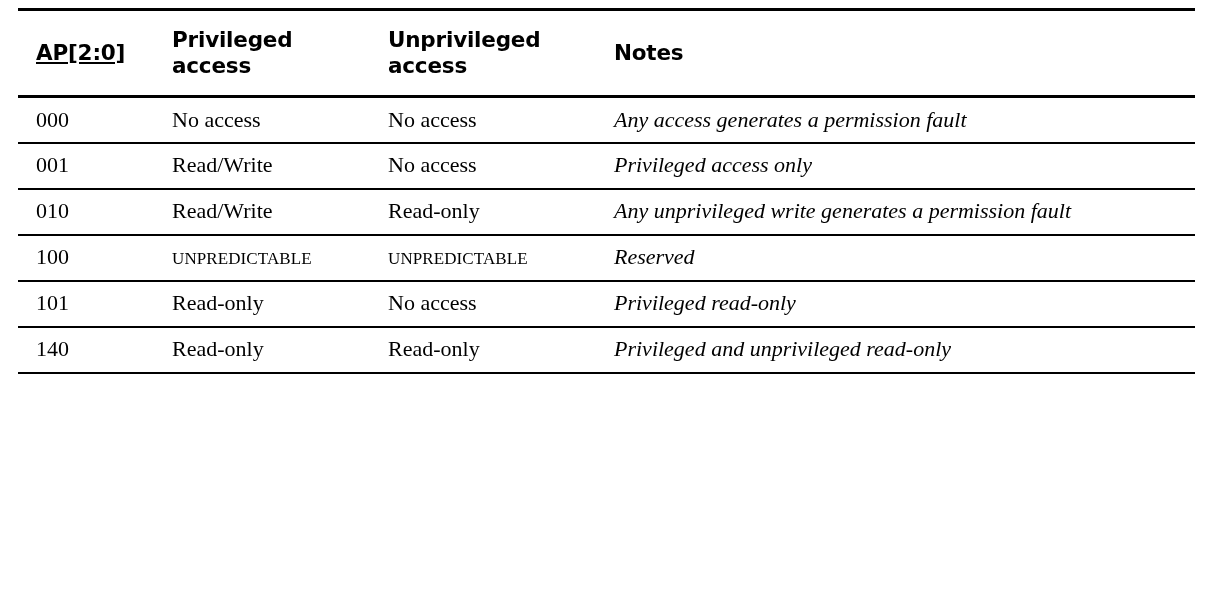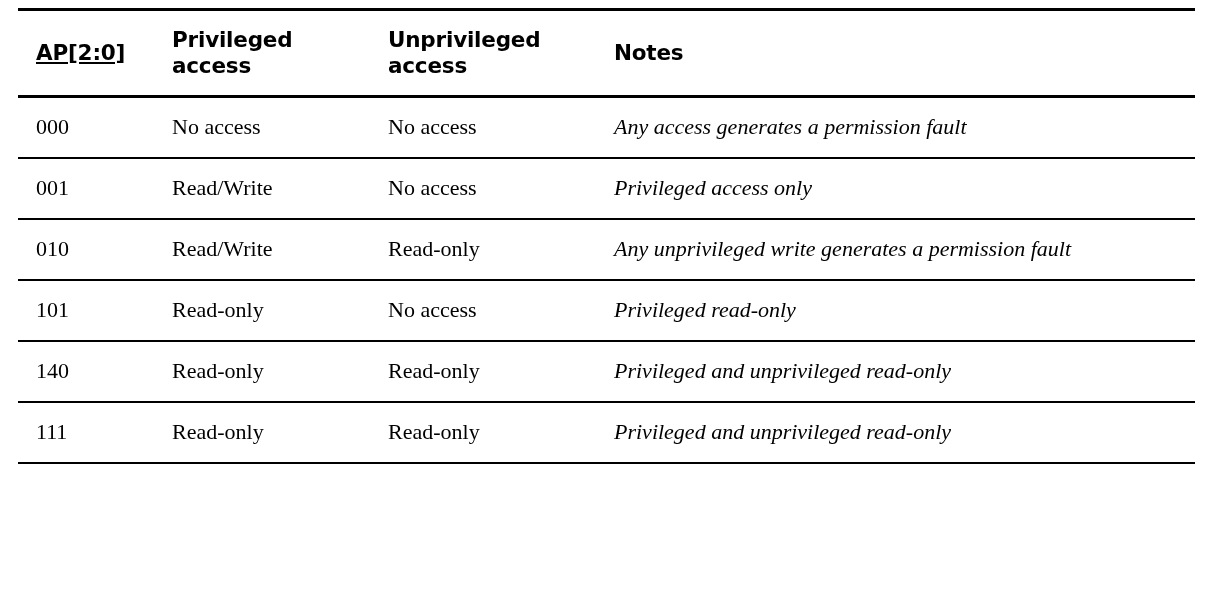--- a/index.html
+++ b/index.html
@@ -60,21 +60,21 @@
   th.h-unpriv { padding-left: 0px;  }
   th.h-notes  { padding-left: 0px;  }
 
   tbody td {
     font-family: "Liberation Serif", "DejaVu Serif", serif;
     font-size: 22px;
     line-height: 1.1;
     text-align: left;
     vertical-align: middle;
     border-bottom: 2px solid #000000;
-    height: 61px;
+    height: 46px;
     padding: 0;
     box-sizing: border-box;
     white-space: nowrap;
   }
 
   tbody tr td.cell-ap     { padding-left: 18px; }
   tbody tr td.cell-priv   { padding-left: 0px;  }
   tbody tr td.cell-unpriv { padding-left: 0px;  }
   tbody tr td.cell-notes  { padding-left: 0px; font-style: italic;  }
 
@@ -131,32 +131,32 @@
           <td class="cell-unpriv"><span>No access</span></td>
           <td class="cell-notes"><span>Privileged access only</span></td>
         </tr>
         <tr>
           <td class="cell-ap"><span>010</span></td>
           <td class="cell-priv"><span>Read/Write</span></td>
           <td class="cell-unpriv"><span>Read-only</span></td>
           <td class="cell-notes"><span>Any unprivileged write generates a permission fault</span></td>
         </tr>
         <tr>
+          <td class="cell-ap"><span>100</span></td>
+          <td class="cell-priv"><span class="small-text">UNPREDICTABLE</span></td>
+          <td class="cell-unpriv"><span class="small-text">UNPREDICTABLE</span></td>
+          <td class="cell-notes"><span>Reserved</span></td>
+        </tr>
+        <tr>
           <td class="cell-ap"><span>101</span></td>
           <td class="cell-priv"><span>Read-only</span></td>
           <td class="cell-unpriv"><span>No access</span></td>
           <td class="cell-notes"><span>Privileged read-only</span></td>
         </tr>
         <tr>
           <td class="cell-ap"><span>140</span></td>
           <td class="cell-priv"><span>Read-only</span></td>
           <td class="cell-unpriv"><span>Read-only</span></td>
           <td class="cell-notes"><span>Privileged and unprivileged read-only</span></td>
         </tr>
-        <tr>
-          <td class="cell-ap"><span>111</span></td>
-          <td class="cell-priv"><span>Read-only</span></td>
-          <td class="cell-unpriv"><span>Read-only</span></td>
-          <td class="cell-notes"><span>Privileged and unprivileged read-only</span></td>
-        </tr>
       </tbody>
   </table>
 </div>
 
 </body></html>

